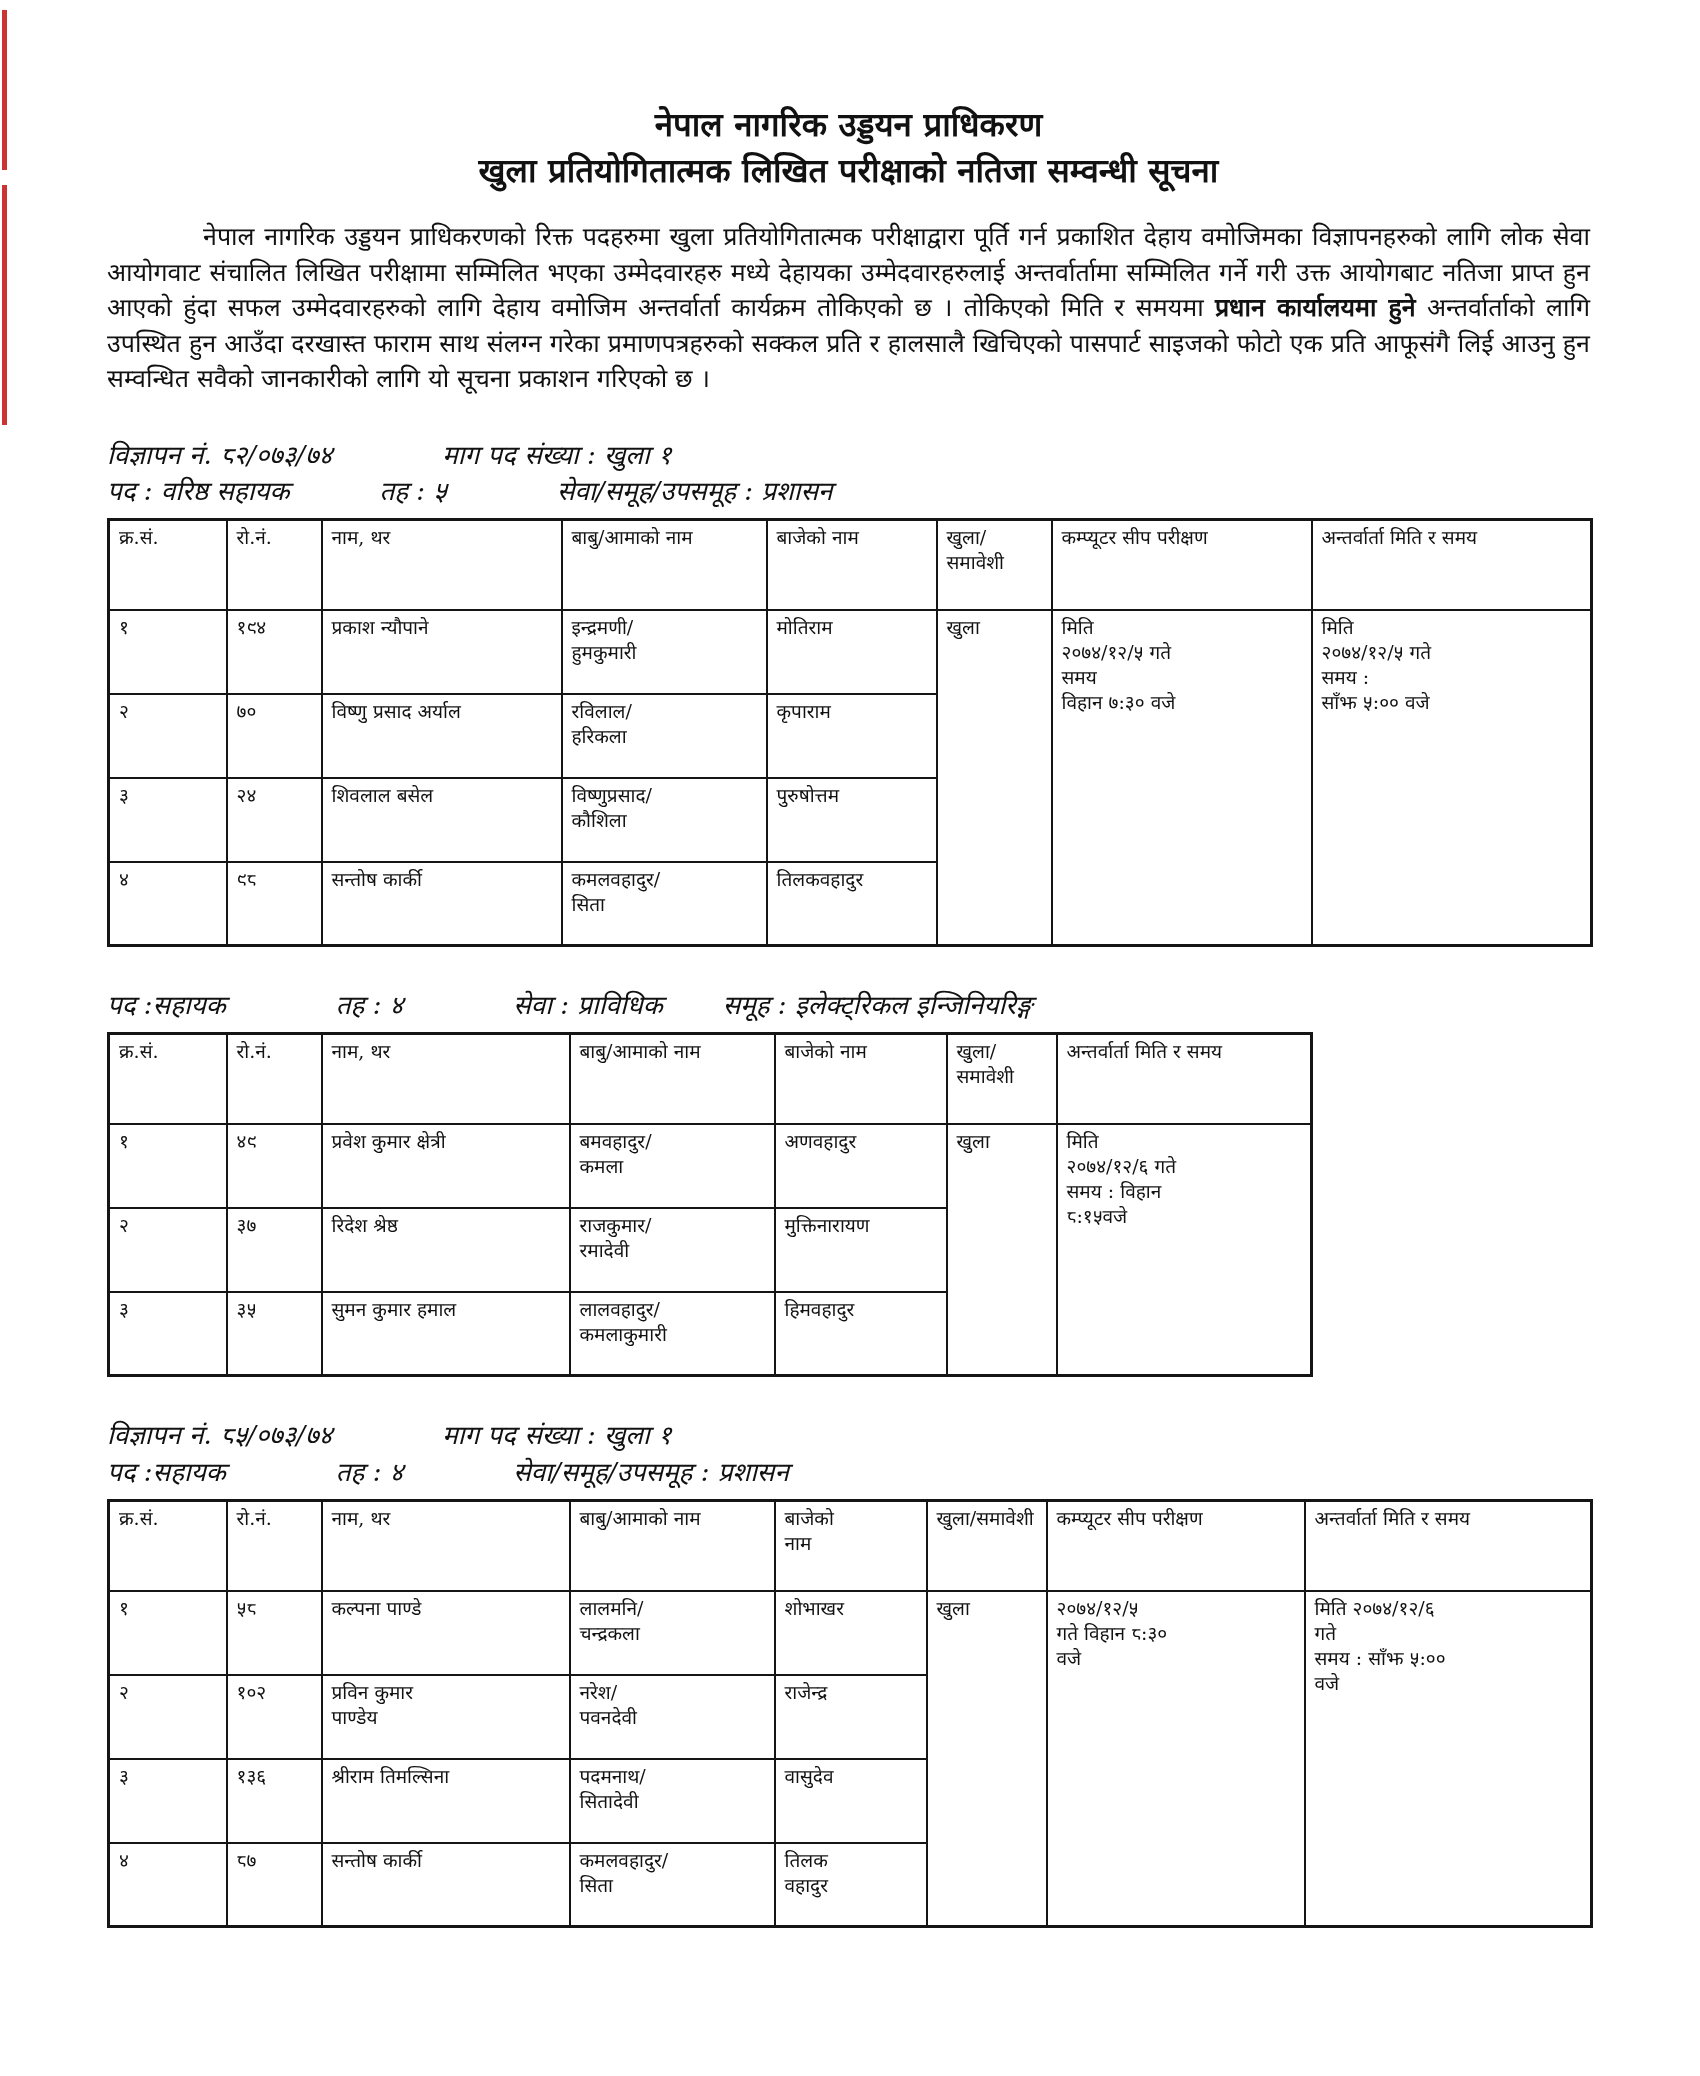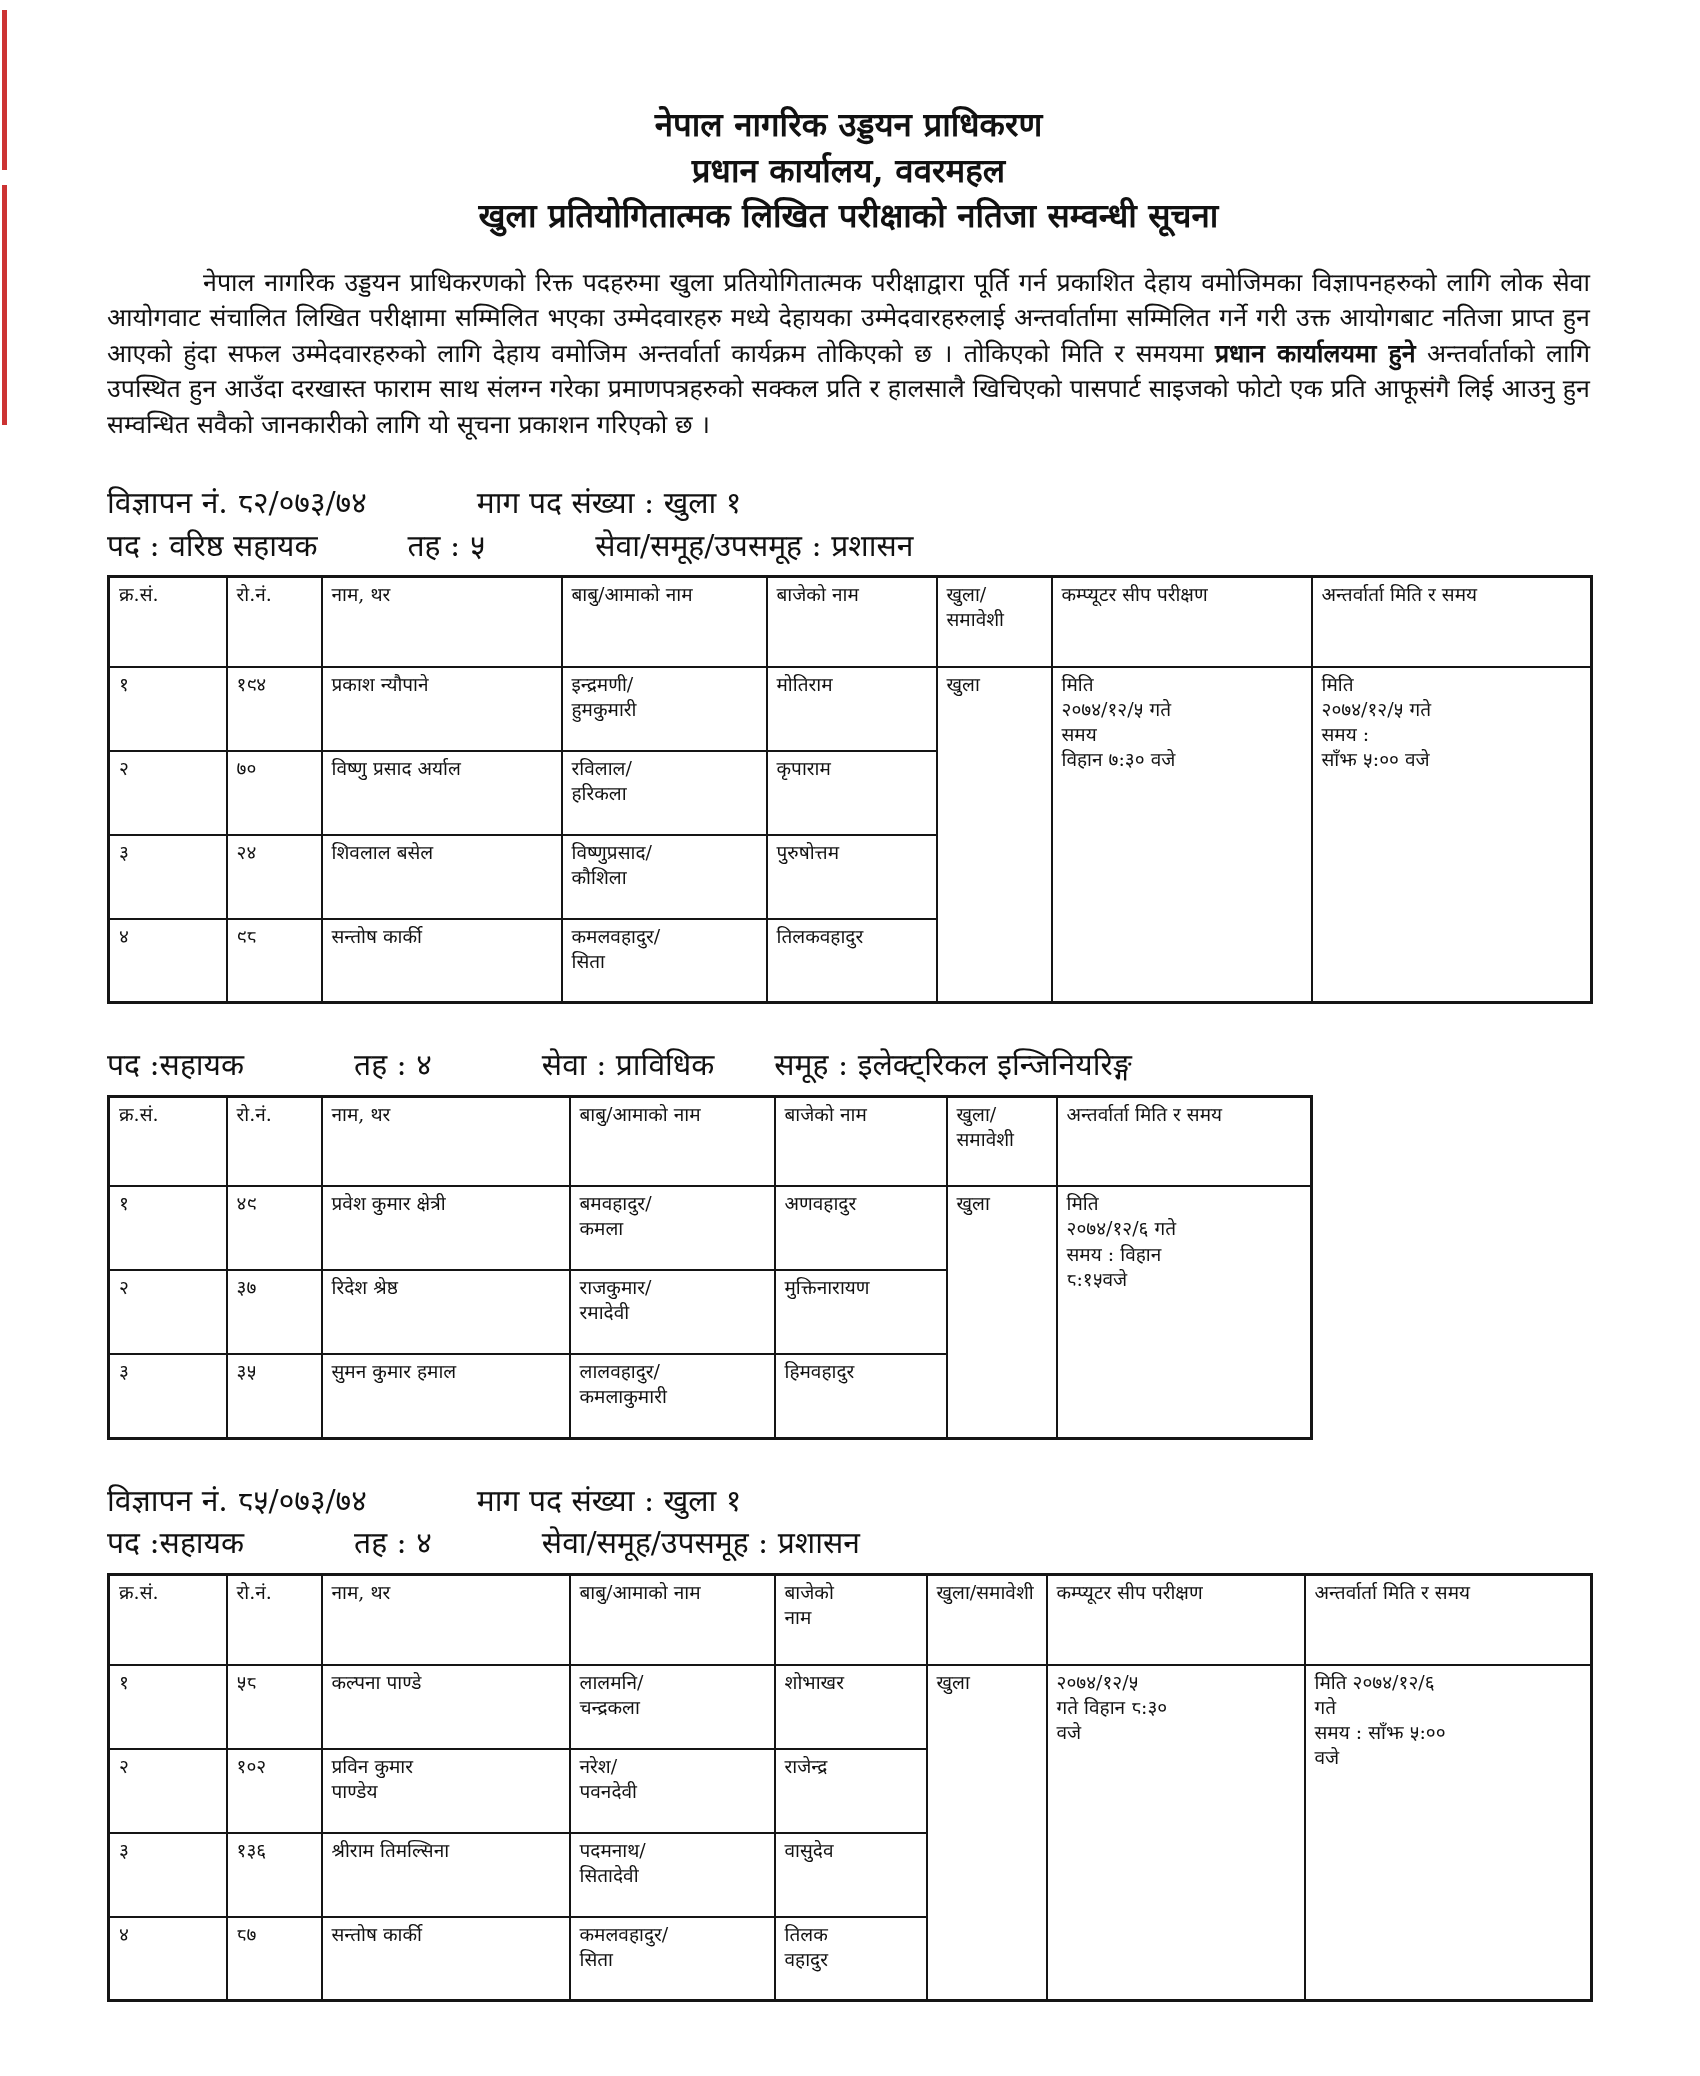--- a/index.html
+++ b/index.html
@@ -22,21 +22,21 @@
   .intro {
     margin-top: 26px;
     font-size: 25px;
     line-height: 1.42;
     text-align: justify;
     text-indent: 96px;
   }
   .intro b { font-weight: bold; }
 
   .section { margin-top: 40px; }
-  .sec-line { font-size: 30px; line-height: 1.42; white-space: nowrap; }
+  .sec-line { font-size: 26px; line-height: 1.42; white-space: nowrap; font-style: italic; }
   .sp-lg { display: inline-block; width: 110px; }
   .sp-md { display: inline-block; width: 90px; }
   .sp-sm { display: inline-block; width: 60px; }
 
   table {
     border-collapse: collapse;
     table-layout: fixed;
     margin-top: 8px;
     font-size: 19px;
     line-height: 1.32;
@@ -60,21 +60,20 @@
 </style>
 </head>
 <body>
 
 <div class="page">
   <div class="scan-line seg1"></div>
   <div class="scan-line seg2"></div>
 
   <div class="title-block">
     <div>नेपाल नागरिक उड्डयन प्राधिकरण</div>
-    <div>प्रधान कार्यालय, ववरमहल</div>
     <div>खुला प्रतियोगितात्मक लिखित परीक्षाको नतिजा सम्वन्धी सूचना</div>
   </div>
 
   <p class="intro"><span>नेपाल नागरिक उड्डयन प्राधिकरणको रिक्त पदहरुमा खुला प्रतियोगितात्मक परीक्षाद्वारा पूर्ति गर्न प्रकाशित देहाय वमोजिमका विज्ञापनहरुको लागि लोक सेवा आयोगवाट संचालित लिखित परीक्षामा सम्मिलित भएका उम्मेदवारहरु मध्ये देहायका उम्मेदवारहरुलाई अन्तर्वार्तामा सम्मिलित गर्ने गरी उक्त आयोगबाट नतिजा प्राप्त हुन आएको हुंदा सफल उम्मेदवारहरुको लागि देहाय वमोजिम अन्तर्वार्ता कार्यक्रम तोकिएको छ । तोकिएको मिति र समयमा </span><b>प्रधान कार्यालयमा हुने</b><span> अन्तर्वार्ताको लागि उपस्थित हुन आउँदा दरखास्त फाराम साथ संलग्न गरेका प्रमाणपत्रहरुको सक्कल प्रति र हालसालै खिचिएको पासपार्ट साइजको फोटो एक प्रति आफूसंगै लिई आउनु हुन सम्वन्धित सवैको जानकारीको लागि यो सूचना प्रकाशन गरिएको छ ।</span></p>
 
   <div class="section">
     <div class="sec-line">
       <span>विज्ञापन नं. ८२/०७३/७४</span><span class="sp-lg"></span><span>माग पद संख्या : खुला १</span>
     </div>
     <div class="sec-line">

